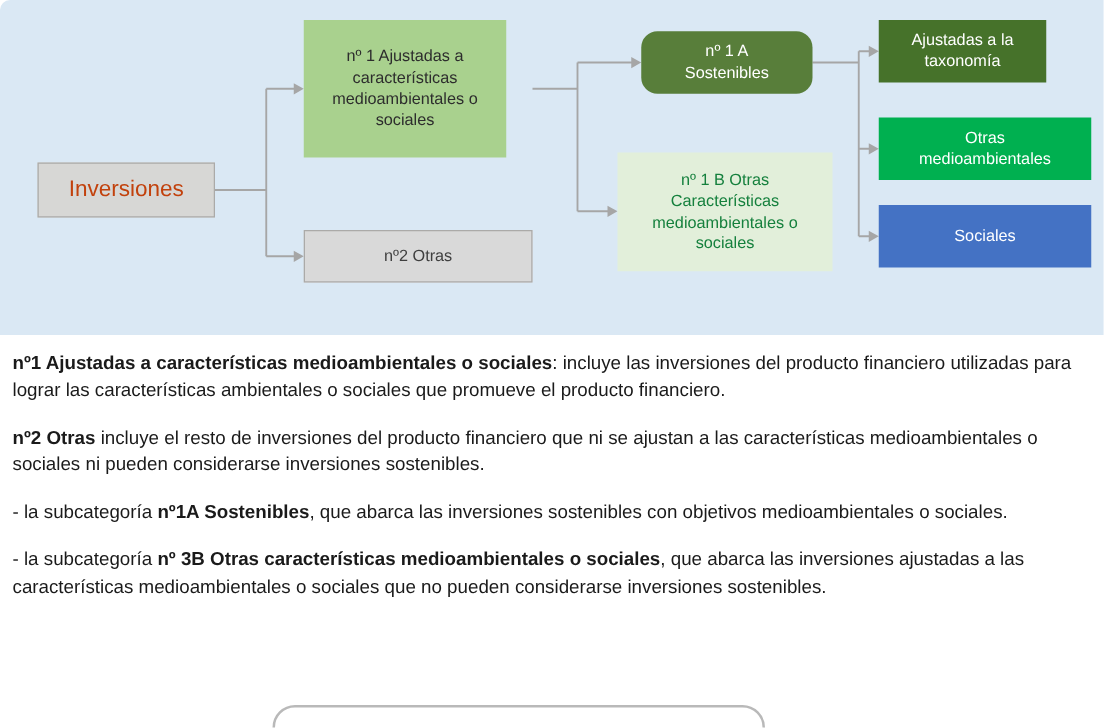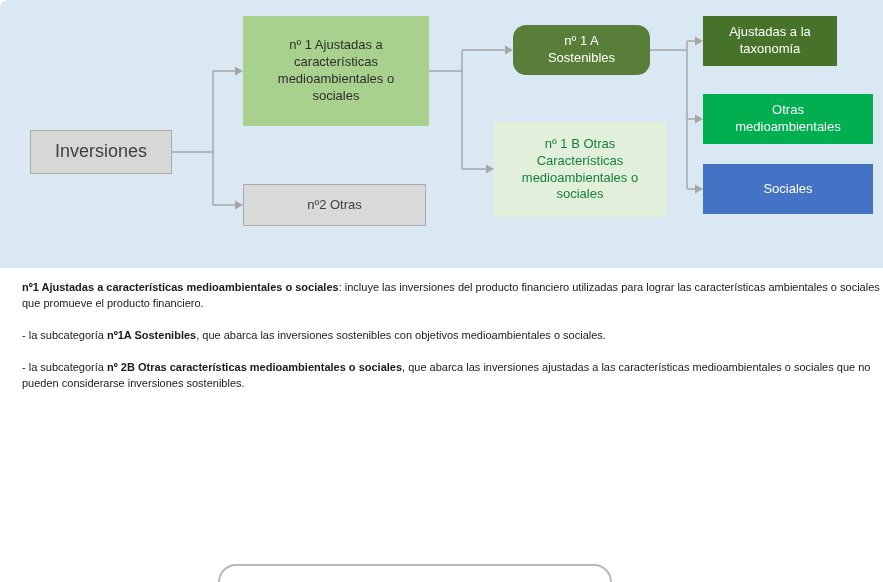--- a/index.html
+++ b/index.html
@@ -33,24 +33,24 @@
     text-align: center;
     white-space: pre-line;
     font-size: 13px;
     line-height: 1.3;
   }
   .box-inversiones {
     left: 30px; top: 130px; width: 142px; height: 44px;
     background: #d7d7d5;
     border: 1px solid #abaaa8;
     font-size: 18px;
-    color: #404040;
+    color: #c2410c;
   }
   .box-n1 {
-    left: 243px; top: 16px; width: 186px; height: 110px;
+    left: 243px; top: 16px; width: 162px; height: 110px;
     background: #a9d18e;
     color: #2d2d2d;
   }
   .box-n2 {
     left: 243px; top: 184px; width: 183px; height: 42px;
     background: #d9d9d9;
     border: 1px solid #abaaa8;
     color: #3f3f3f;
   }
   .box-n1a {
@@ -78,23 +78,22 @@
     left: 703px; top: 164px; width: 170px; height: 50px;
     background: #4472c4;
     color: #ffffff;
   }
 
   
   .textblock {
     position: absolute;
     left: 10px; top: 280px;
     width: 862px;
-    font-size: 11px;
+    font-size: 15px;
     line-height: 1.45;
-    margin-left: 12px;
   }
   .textblock p { margin-bottom: 16px; }
   .textblock b { font-weight: bold; }
 
   
   .cutbox {
     position: absolute;
     left: 218px; top: 564px;
     width: 394px; height: 46px;
     border: 2px solid #b9b9b9;
@@ -144,17 +143,18 @@
 
   <div class="node box-otras-medioambientales">Otras
 medioambientales</div>
 
   <div class="node box-sociales">Sociales</div>
 
 </div>
 
 <div class="textblock">
   <p><b>nº1 Ajustadas a características medioambientales o sociales</b>: incluye las inversiones del producto financiero utilizadas para lograr las características ambientales o sociales que promueve el producto financiero.</p>
+  <p> <b>nº2 Otras</b> incluye el resto de inversiones del producto financiero que ni se ajustan a las características medioambientales o sociales ni pueden considerarse inversiones sostenibles.</p>
   <p>- la subcategoría <b>nº1A Sostenibles</b>, que abarca las inversiones sostenibles con objetivos medioambientales o sociales.</p>
-  <p>- la subcategoría <b>nº 2B Otras características medioambientales o sociales</b>, que abarca las inversiones ajustadas a las características medioambientales o sociales que no pueden considerarse inversiones sostenibles.</p>
+  <p>- la subcategoría <b>nº 3B Otras características medioambientales o sociales</b>, que abarca las inversiones ajustadas a las características medioambientales o sociales que no pueden considerarse inversiones sostenibles.</p>
 </div>
 
 <div class="cutbox"></div>
 
 </body></html>

